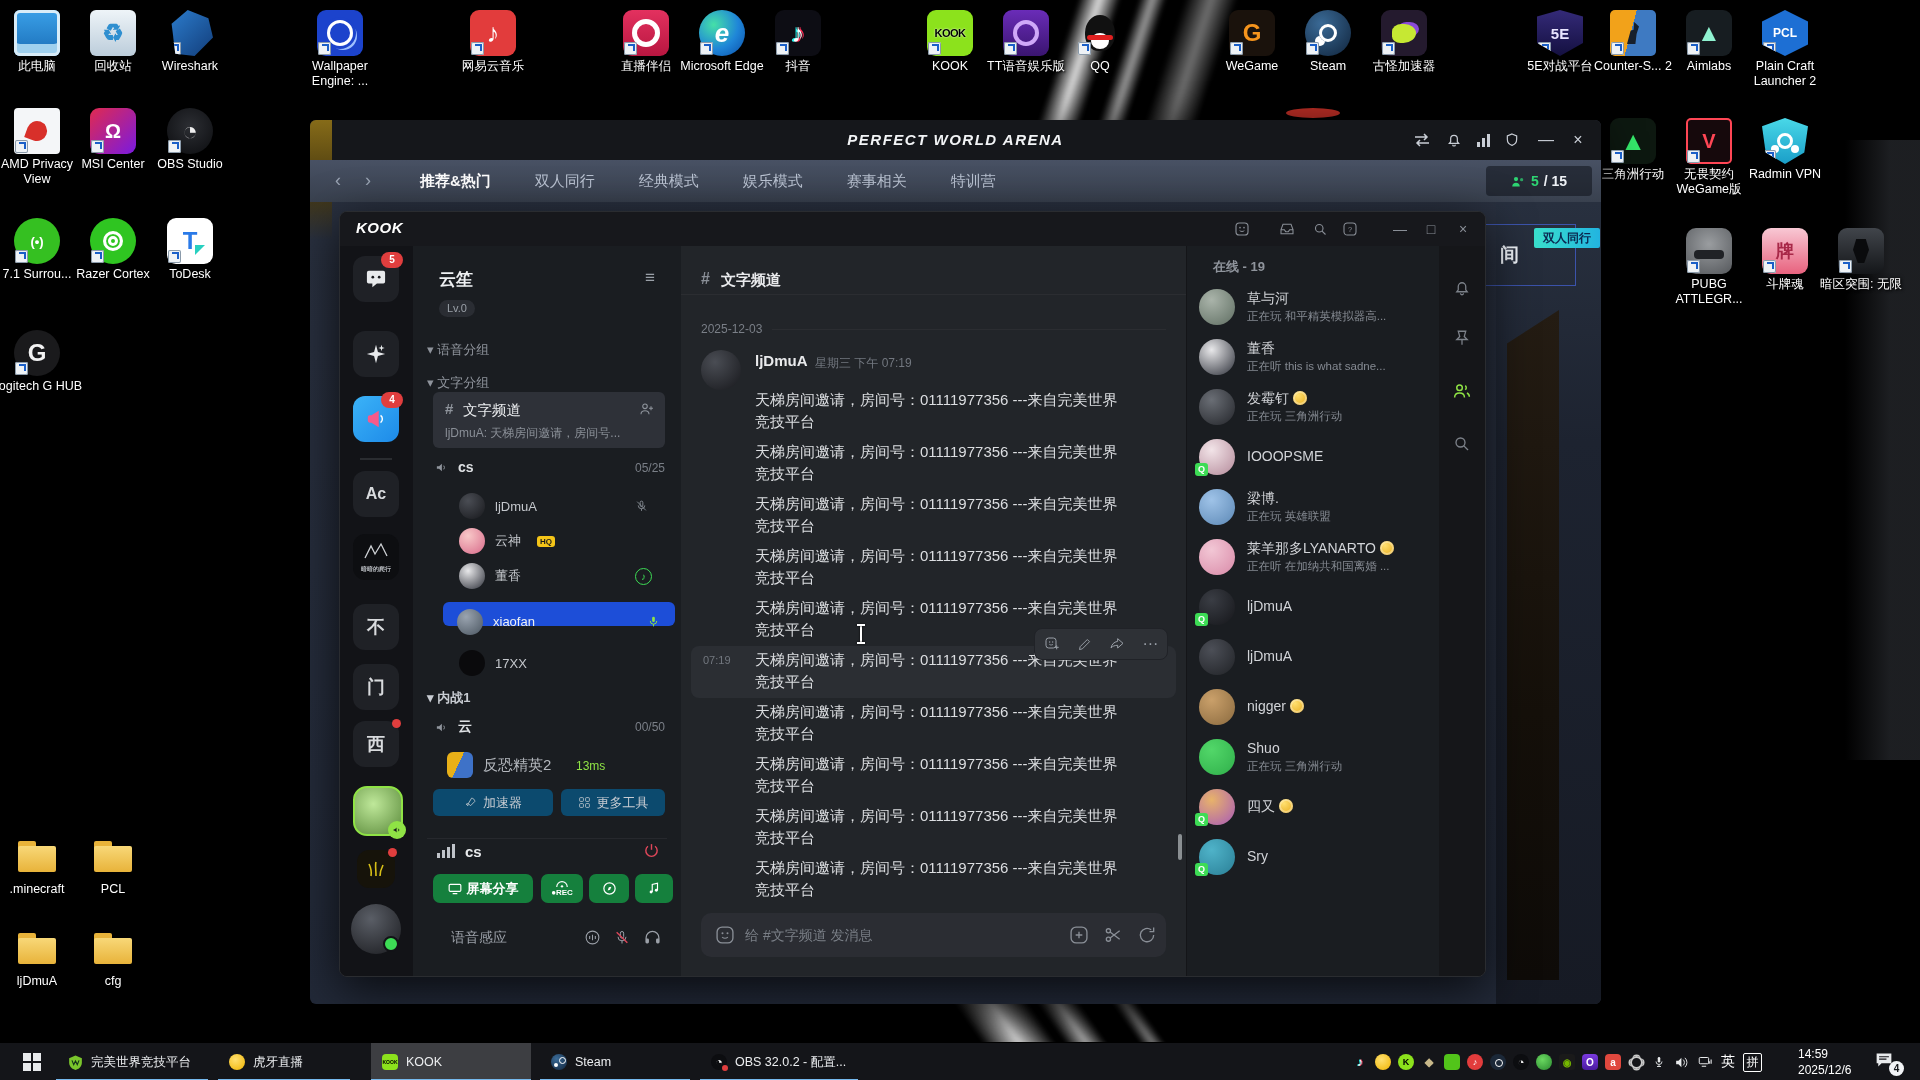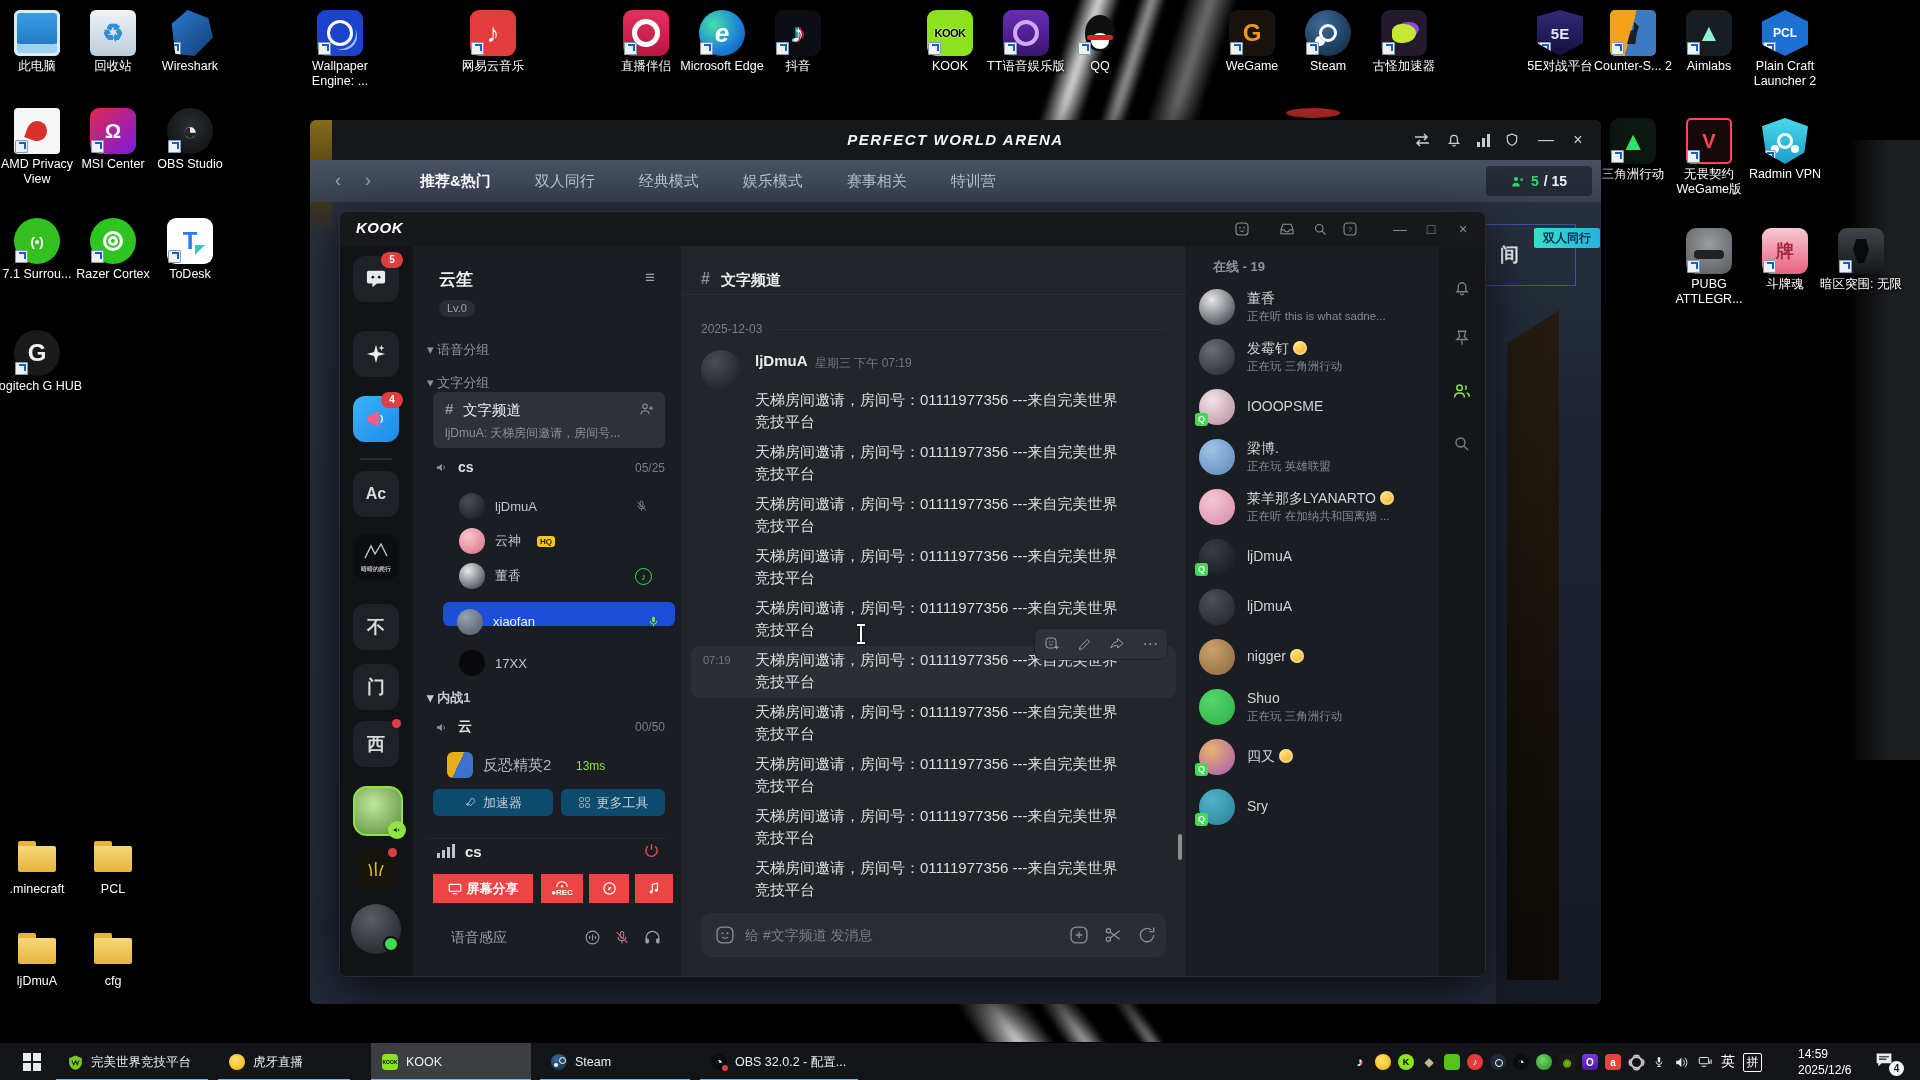--- a/index.html
+++ b/index.html
@@ -111,21 +111,21 @@
   .kmembers{position:absolute;left:846px;top:34px;width:253px;height:730px;background:#1a1d21;border-left:1px solid #141518}
   .krrail{position:absolute;left:1099px;top:34px;width:46px;height:730px;background:#151619}
   .grouplbl{position:absolute;left:14px;font-size:13px;color:#8f949c}
   .chanbox{position:absolute;left:20px;top:146px;width:232px;height:56px;background:#2e3138;border-radius:6px}
   .vrow{position:absolute;left:22px;font-size:14px;color:#c8ccd2;display:flex;align-items:center;gap:8px}
   .vcount{position:absolute;right:16px;font-size:12px;color:#7a7f87}
   .vmember{position:absolute;left:46px;display:flex;align-items:center;gap:10px;font-size:13px;color:#c4c7cc}
   .av26{width:26px;height:26px;border-radius:50%;flex:none}
   .pillbtn{position:absolute;top:543px;height:27px;background:#0c4a6e;border-radius:6px;display:flex;
            align-items:center;justify-content:center;gap:6px;font-size:13px;color:#c8ccd2}
-  .greenbtn{position:absolute;top:628px;height:29px;background:#ef4444;border-radius:0;display:flex;
+  .greenbtn{position:absolute;top:628px;height:29px;background:#15803d;border-radius:7px;display:flex;
             align-items:center;justify-content:center;gap:5px;font-size:13px;font-weight:700;color:#fff}
   .kdivider{position:absolute;left:14px;width:240px;height:1px;background:#26282d}
 
   
   .chead{position:absolute;left:0;top:0;width:100%;height:48px;border-bottom:1px solid #2b2d31}
   .daterow{position:absolute;left:20px;top:76px;font-size:12px;color:#7a7f87;display:flex;align-items:center;gap:10px;width:465px}
   .daterow .line{flex:1;height:1px;background:#2b2d31}
   .msgs{position:absolute;left:0;top:140px;width:505px}
   .mbody{position:relative;margin:0 10px;padding:3px 14px 5px 64px;border-radius:8px}
   .mtext{width:374px;font-size:15px;line-height:22px;color:#dcdee1;word-break:break-all}
@@ -771,20 +771,26 @@
             <path d="M20 12a8 8 0 1 1-3-6.2M20 3v5h-5" stroke="currentColor" stroke-width="1.6" fill="none"></path>
           </svg>
         </span>
     </div>
   </div>
 
   <div class="kmembers">
     <div class="abs" style="left:26px;top:12px;font-size:13px;color:#8f949c;font-weight:600">在线 - 19</div>
     <div class="abs" style="left:0;top:36px;width:253px">
 
+    <div class="mrow">
+          <span class="mav" style="background: radial-gradient(circle at 35% 30%, rgb(170, 180, 170), rgb(95, 110, 98));"></span>
+
+          <span class="nm"><span>草与河</span></span>
+          <span class="st">正在玩 和平精英模拟器高...</span>
+        </div>
         <div class="mrow">
           <span class="mav" style="background: radial-gradient(circle at 35% 30%, rgb(232, 232, 234), rgb(44, 47, 56));"></span>
 
           <span class="nm"><span>董香</span></span>
           <span class="st">正在听 this is what sadne...</span>
         </div>
         <div class="mrow">
           <span class="mav" style="background: radial-gradient(circle at 35% 30%, rgb(106, 110, 117), rgb(35, 37, 42));"></span>
 
           <span class="nm"><span>发霉钉</span><span class="goldb"></span></span>

